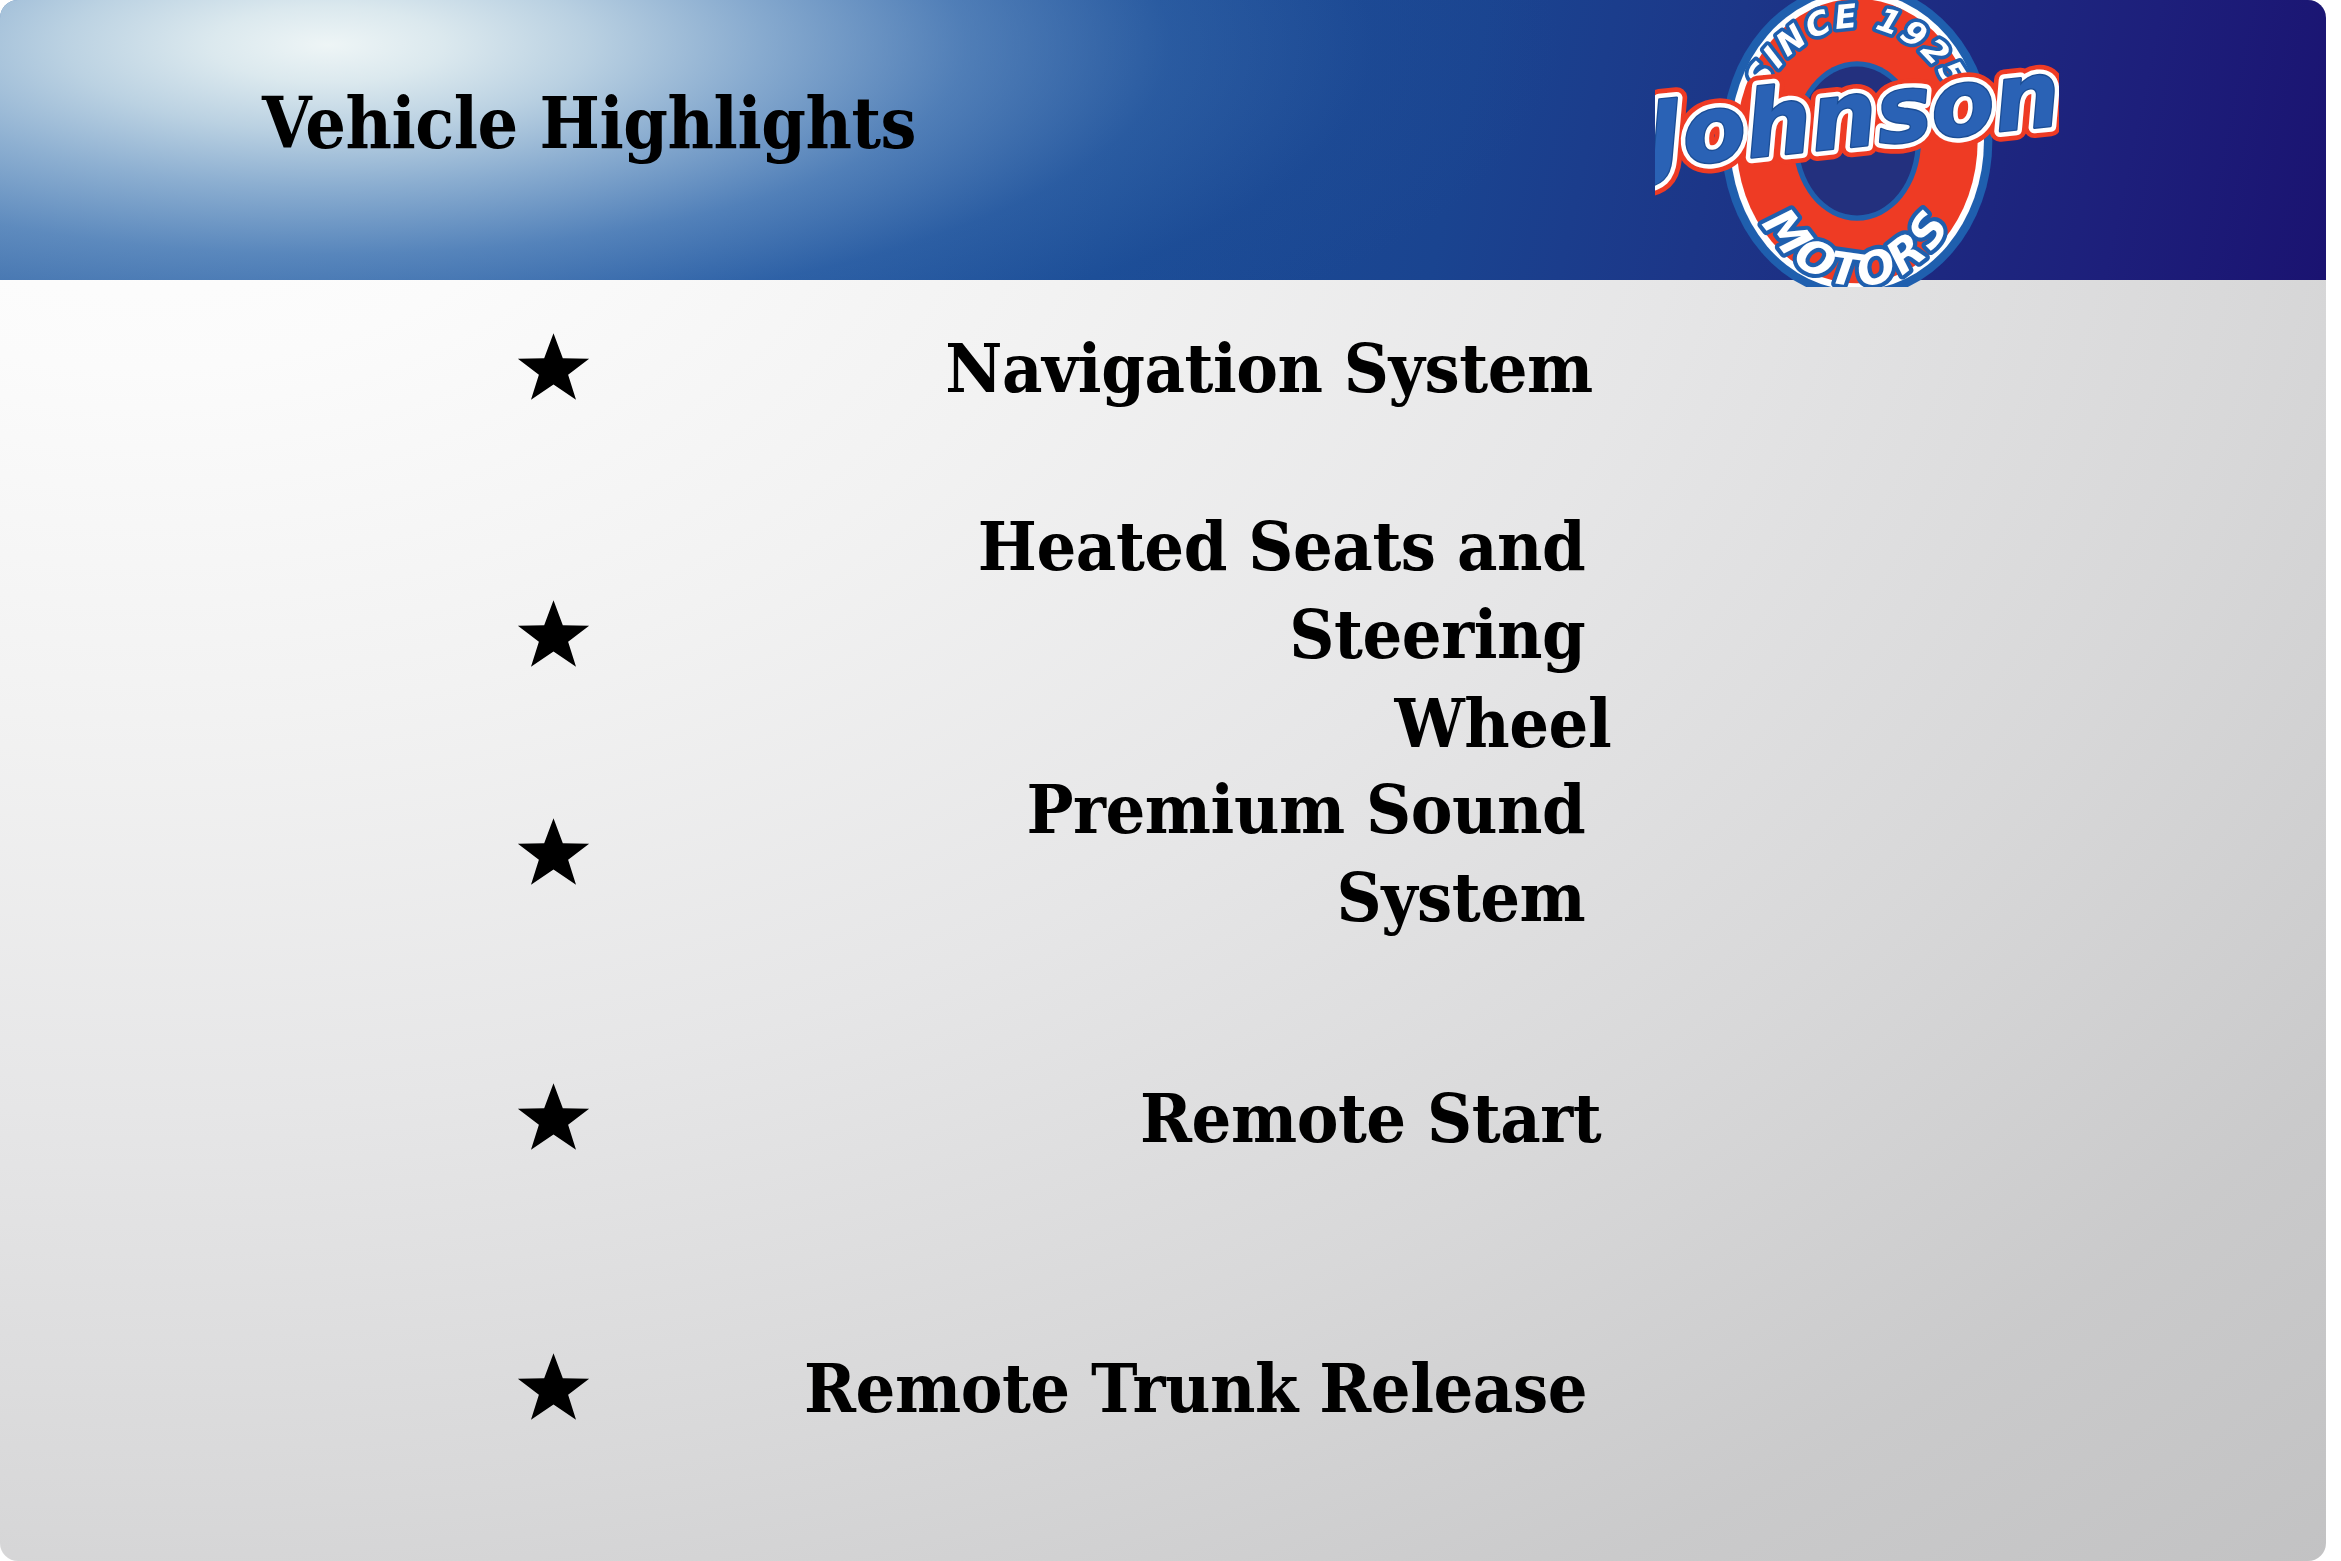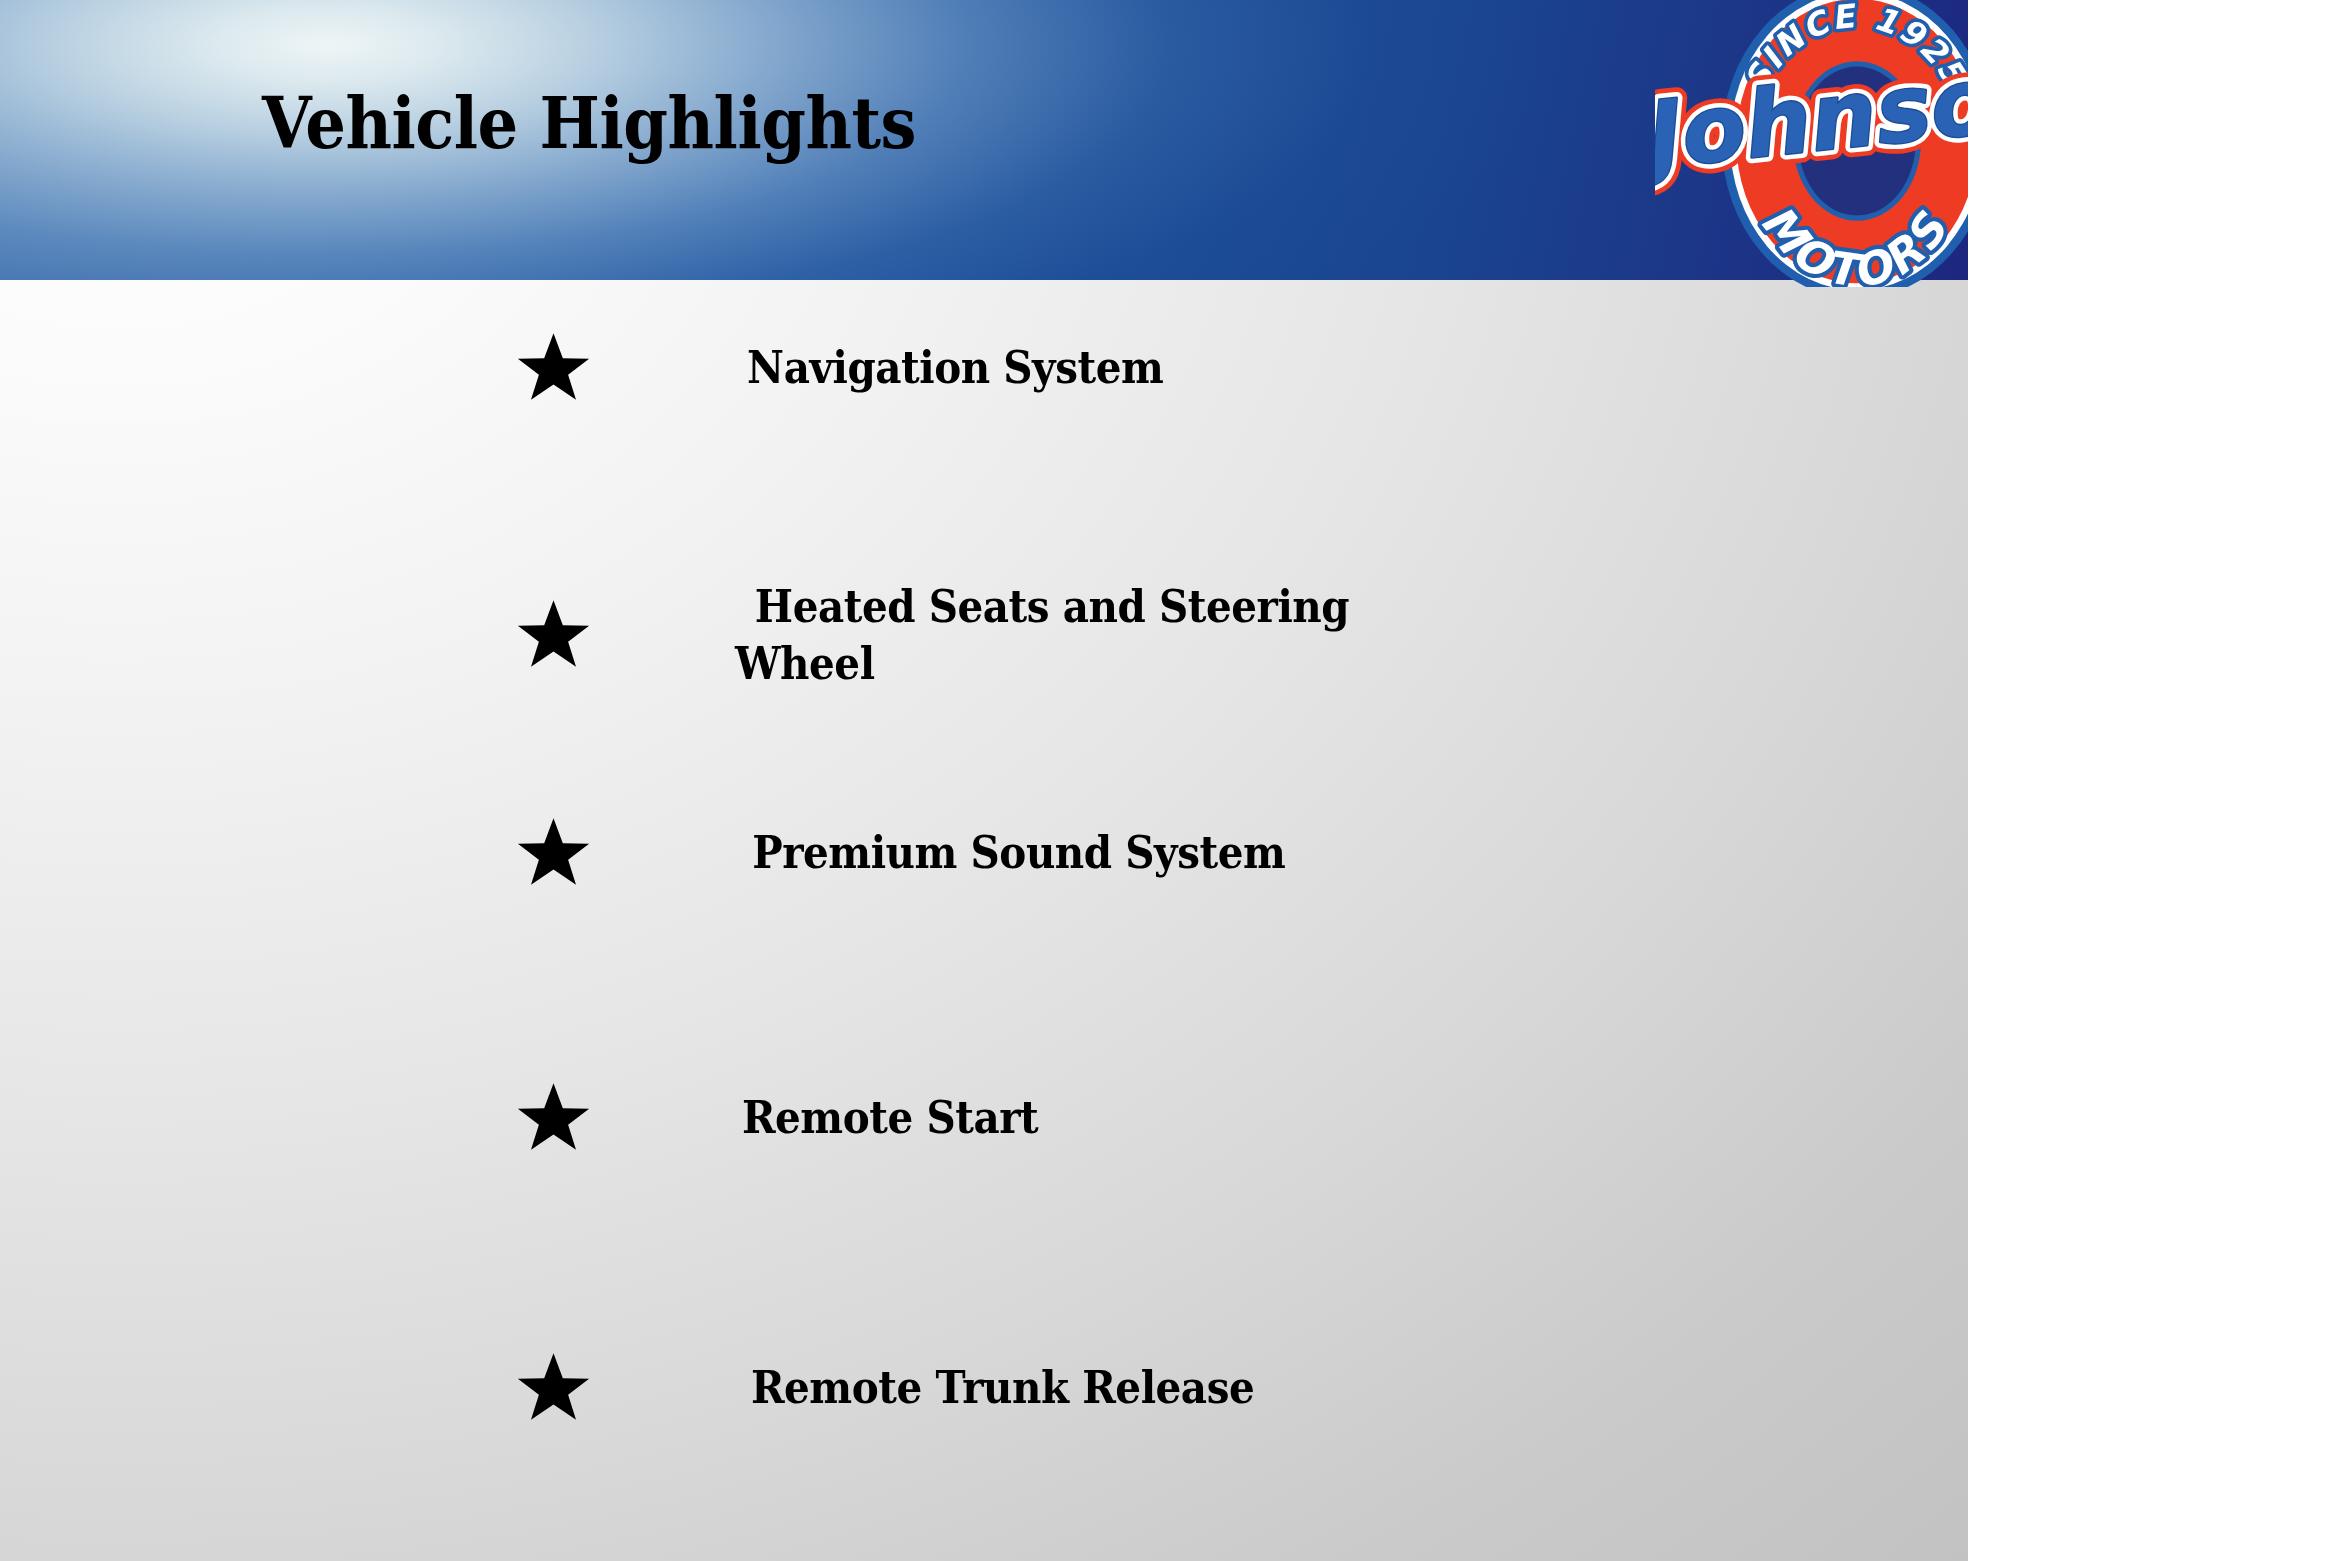--- a/index.html
+++ b/index.html
@@ -9,33 +9,34 @@
   }
   body {
     width: 2342px;
     height: 1561px;
     overflow: hidden;
     font-family: "Liberation Serif", serif;
   }
 
   .slide {
     position: relative;
-    width: 1968px;
+    width: 2326px;
     height: 1561px;
     overflow: hidden;
     
     background:
       radial-gradient(ellipse 140% 140% at 6% 4%,
         #ffffff 0%,
         #fbfbfb 14%,
         #f2f2f2 30%,
         #e6e6e7 48%,
         #d8d8d9 66%,
         #cacacb 82%,
         #c0c0c1 100%);
+    border-radius: 18px;
   }
 
   
   .header {
     position: absolute;
     left: 0;
     top: 0;
     width: 2342px;
     height: 280px;
     overflow: hidden;
@@ -110,24 +111,24 @@
     line-height: 0;
   }
   .bullet-star svg { display: block; width: 79px; height: 79px; }
 
   .bullet-text {
     position: absolute;
     left: 729px;
     width: 892px;
     top: 0;
     transform: translateY(-50%);
-    text-align: left;
+    text-align: right;
     font-family: "DejaVu Serif", "Liberation Serif", serif;
     font-weight: bold;
-    font-size: 44px;
+    font-size: 68px;
     line-height: 1.30;
     letter-spacing: -0.5px;
     color: #000000;
   }
   .bullet-text span { display: inline-block; transform: scaleX(0.92); }
 
   
   .row-0 { top: 88px; }
   .row-1 { top: 355px; }
   .row-2 { top: 573px; }

